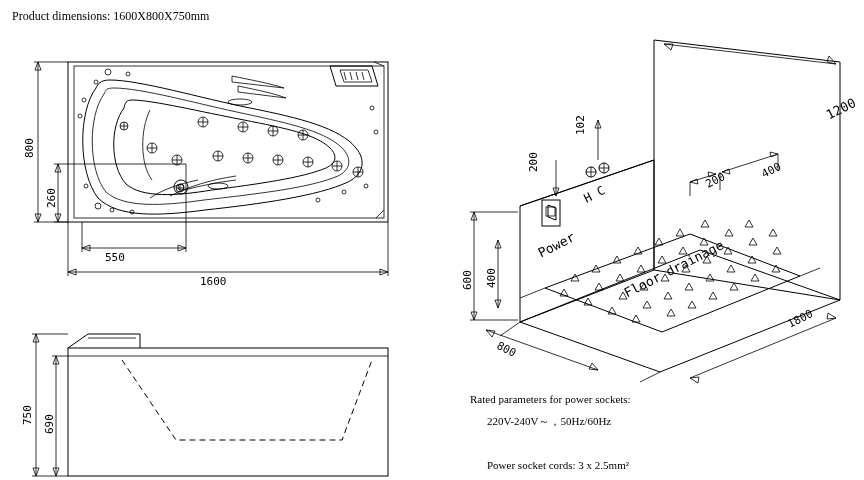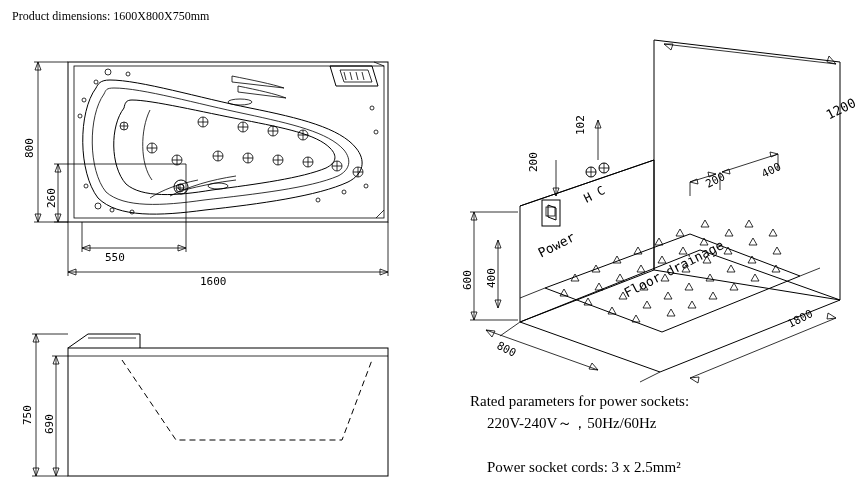--- a/index.html
+++ b/index.html
@@ -24,21 +24,21 @@
   .label {
     position: absolute;
     font-family: "DejaVu Sans Mono", monospace;
     font-size: 11px;
     color: #000;
     white-space: nowrap;
     line-height: 1;
   }
   .label.serif {
     font-family: "Liberation Serif", serif;
-    font-size: 15px;
+    font-size: 11px;
   }
   .label.title {
     font-family: Liberation Serif, serif;
     font-size: 12px;
   }
   .rot90 {
     transform: rotate(-90deg);
     transform-origin: left top;
   }
   .rot-diag {

